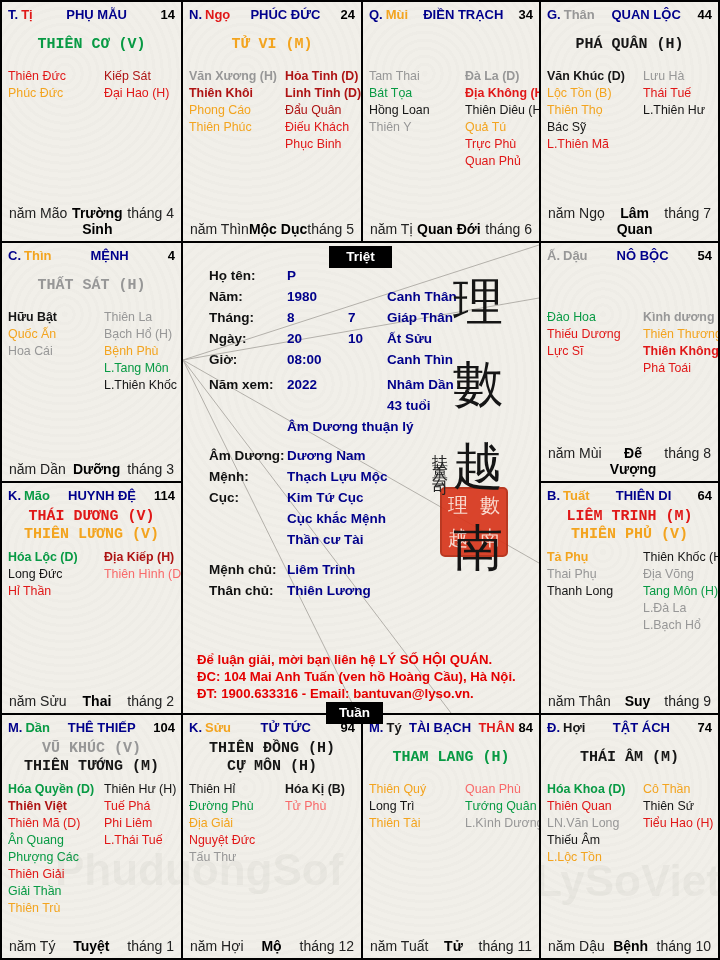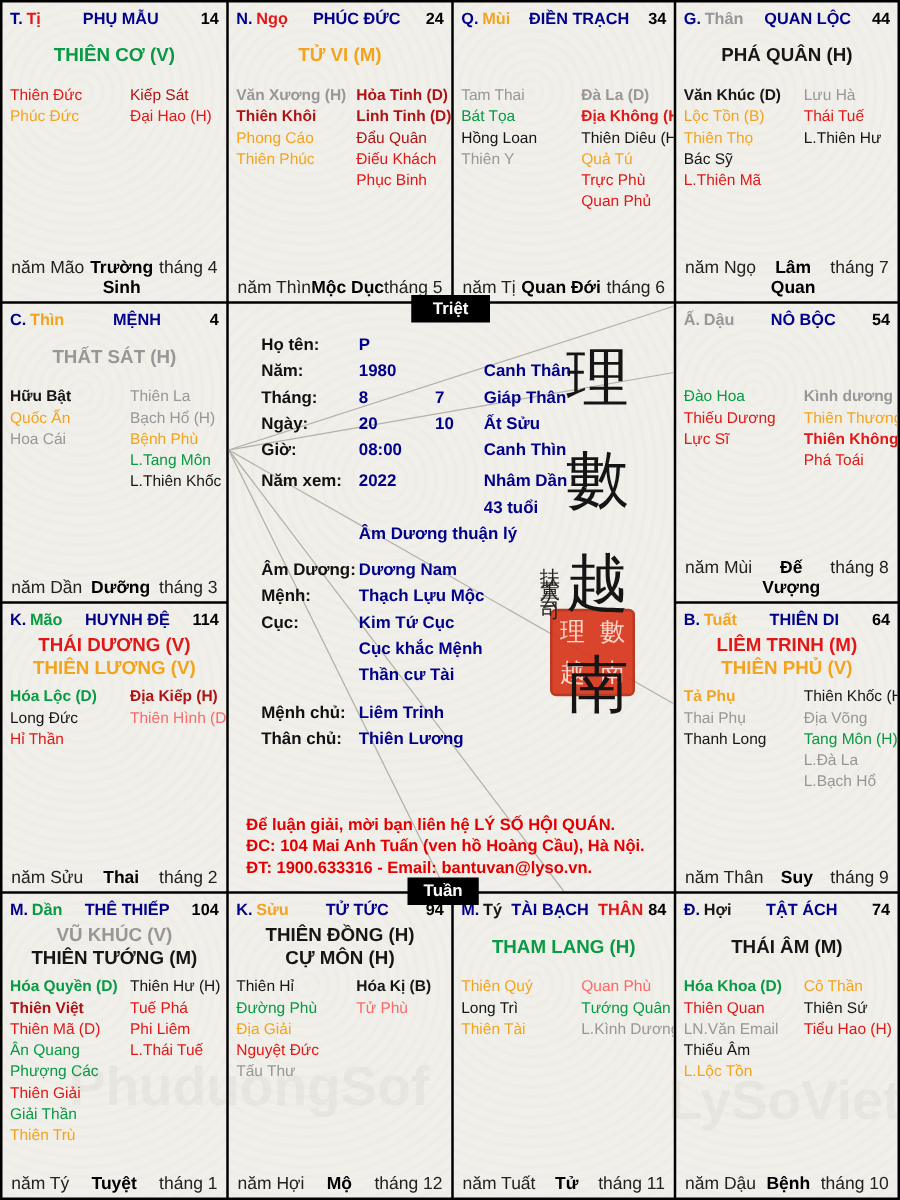--- a/index.html
+++ b/index.html
@@ -10,21 +10,21 @@
          grid-template-rows:239px 238px 230px 1fr;}
   .cellbg{background:#f1efe9;
     background-image:repeating-radial-gradient(circle at 35% 30%,rgba(0,0,0,0.012) 0 3px,rgba(255,255,255,0.02) 3px 8px);}
   .palace{position:relative;padding:5px 6px 4px 6px;overflow:hidden;}
   .hdr{display:flex;align-items:baseline;font-size:13px;font-weight:bold;white-space:nowrap;}
   .hdr .br{margin-left:3px;}
   .hdr .nm{flex:1;text-align:center;color:#00008b;}
   .hdr .extra{color:#e01818;margin-right:4px;}
   .hdr .num{color:#000;}
   .majors{height:46px;display:flex;flex-direction:column;justify-content:center;text-align:center;
-          font-weight:bold;font-size:15px;line-height:18px;white-space:nowrap;}
+          font-weight:bold;font-size:15px;line-height:18px;white-space:nowrap;font-family:Liberation Mono, monospace;}
   .cols{display:flex;font-size:12.4px;line-height:17px;white-space:nowrap;}
   .col-l{width:96px;flex:none;}
   .col-r{flex:1;}
   .bot{position:absolute;left:7px;right:7px;bottom:4px;display:flex;font-size:14px;color:#222;}
   .bot .stage{flex:1;text-align:center;font-weight:bold;color:#000;}
   .c-navy{color:#00008b;} .c-red{color:#e01818;} .c-darkred{color:#ae1414;}
   .c-lightred{color:#f86a6a;} .c-orange{color:#f3a41f;} .c-green{color:#089a44;}
   .c-gray{color:#979797;} .c-black{color:#161616;}
   .b{font-weight:bold;}
   .center{position:relative;grid-column:2/4;grid-row:2/4;overflow:hidden;}
@@ -39,21 +39,21 @@
   .calli{position:absolute;left:0;top:0;width:100%;height:100%;pointer-events:none;}
   .bigchar{position:absolute;left:266px;width:58px;text-align:center;font-family:"DejaVu Serif",serif;
            font-size:50px;line-height:58px;color:#151515;z-index:2;}
   .smallcol{position:absolute;left:246px;top:198px;writing-mode:vertical-rl;font-family:"DejaVu Serif",serif;
             font-size:16px;letter-spacing:9px;color:#222;z-index:2;}
   .seal{position:absolute;left:257px;top:244px;width:64px;height:66px;background:#d8361c;border:2px solid #b52a12;
         border-radius:5px;z-index:1;display:grid;grid-template-columns:1fr 1fr;align-items:center;justify-items:center;
         font-family:"DejaVu Serif",serif;font-size:20px;color:rgba(255,245,235,0.85);opacity:0.92;}
   .badge{position:absolute;background:#000;color:#fff;font-weight:bold;font-size:13.5px;text-align:center;
          line-height:22px;height:22px;z-index:5;}
-  #triet{left:329px;top:236px;width:63px;}
+  #triet{left:329px;top:246px;width:63px;}
   #tuan{left:326px;top:702px;width:57px;text-align:center;}
   .wm{position:absolute;font-size:44px;font-weight:bold;color:rgba(80,70,50,0.05);z-index:4;pointer-events:none;white-space:nowrap;}
   #wm1{left:55px;top:845px;}
   #wm2{left:535px;top:856px;}
 </style>
 </head>
 <body>
 
 <div class="wrap">
   <div class="board">
@@ -485,21 +485,21 @@
           <span class="nm">TẬT ÁCH</span>
           <span class="num">74</span>
         </div>
         <div class="majors">
           <div class="c-black">THÁI ÂM (M)</div>
         </div>
         <div class="cols">
           <div class="col-l">
             <div class="c-green b">Hóa Khoa (D)</div>
             <div class="c-red">Thiên Quan</div>
-            <div class="c-gray">LN.Văn Email</div>
+            <div class="c-gray">LN.Văn Long</div>
             <div class="c-black">Thiếu Âm</div>
             <div class="c-orange">L.Lộc Tồn</div>
           </div>
           <div class="col-r">
             <div class="c-orange">Cô Thần</div>
             <div class="c-black">Thiên Sứ</div>
             <div class="c-red">Tiểu Hao (H)</div>
           </div>
         </div>
         <div class="bot">

